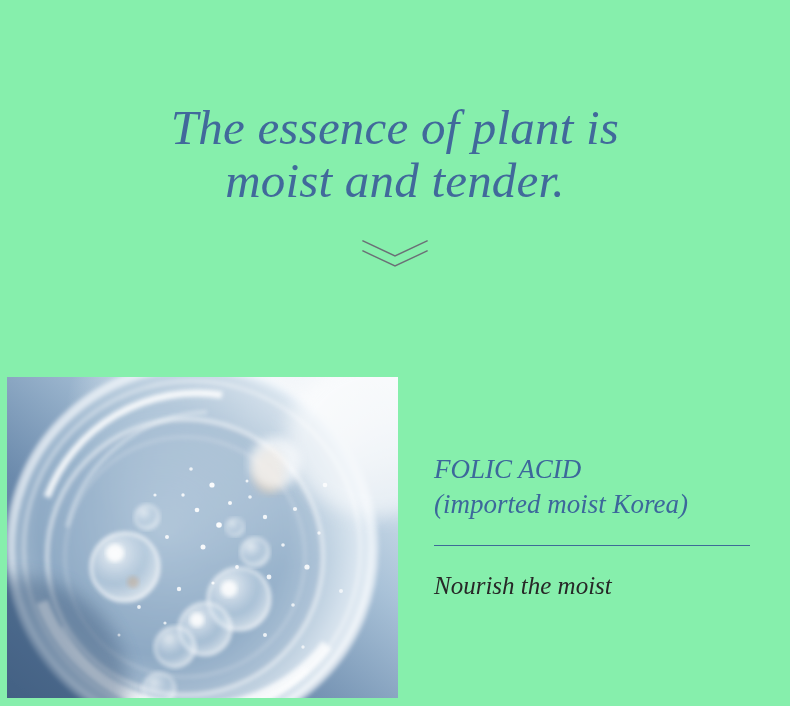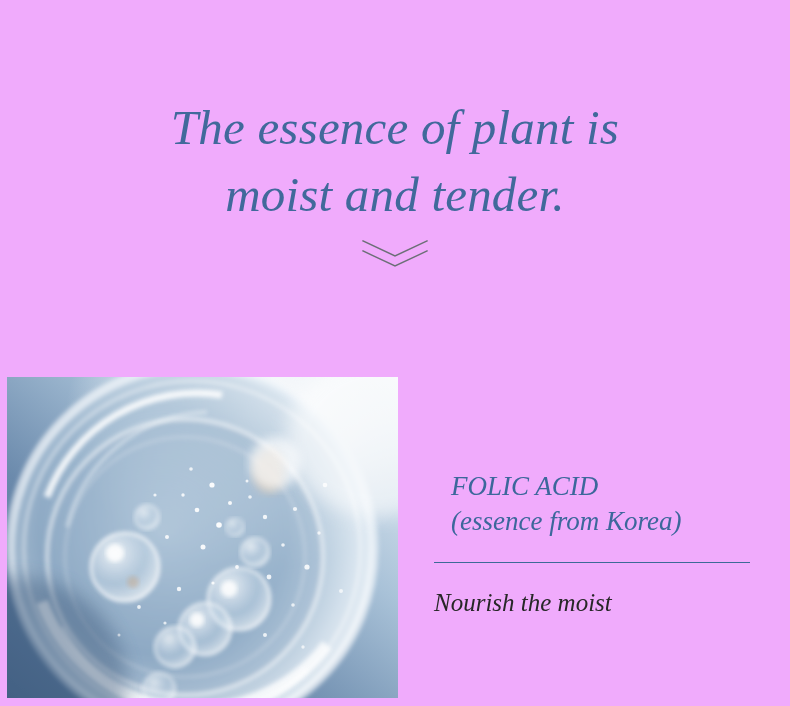--- a/index.html
+++ b/index.html
@@ -12,21 +12,21 @@
     background: #eff2f7;
     font-family: "Liberation Serif", serif;
     overflow: hidden;
     position: relative;
   }
 
   .page {
     position: relative;
     width: 790px;
     height: 706px;
-    background: #f0abfc;
+    background: #86efac;
   }
 
   
   .hero {
     position: absolute;
     top: 103px;
     left: 0;
     width: 790px;
     text-align: center;
   }
@@ -35,21 +35,21 @@
     font-family: "Liberation Serif", serif;
     font-style: italic;
     font-weight: 400;
     font-size: 49px;
     line-height: 50px;
     letter-spacing: 0.2px;
     color: #41699b;
     white-space: nowrap;
   }
   .hero-line.line2 {
-    margin-top: 17px;
+    margin-top: 3px;
   }
 
   
   .chevrons {
     position: absolute;
     top: 238px;
     left: 0;
     width: 790px;
     display: flex;
     justify-content: center;
@@ -85,21 +85,21 @@
   }
 
   
   .detail {
     position: absolute;
     left: 434px;
     top: 0;
     width: 320px;
   }
   .detail-title {
-    margin: 17px;
+    margin: 0;
     font-family: "Liberation Serif", serif;
     font-style: italic;
     font-weight: 400;
     font-size: 27px;
     line-height: 35px;
     color: #3c679b;
     white-space: nowrap;
   }
   .detail-title .t-line {
     display: block;
@@ -261,20 +261,20 @@
 
         <ellipse cx="370" cy="60" rx="90" ry="80" fill="#ffffff" opacity="0.55" filter="url(#veryblur)"></ellipse>
 
         <ellipse cx="10" cy="310" rx="110" ry="110" fill="#3f5b7d" opacity="0.45" filter="url(#veryblur)"></ellipse>
       </svg>
     </div>
 
     <div class="detail">
       <h2 class="detail-title">
         <span class="t-line">FOLIC ACID</span>
-        <span class="t-line">(essence from Korea)</span>
+        <span class="t-line">(imported moist Korea)</span>
       </h2>
       <div class="detail-rule"></div>
       <p class="detail-sub">Nourish the moist</p>
     </div>
 
   </div>
 </div>
 
 </body></html>

